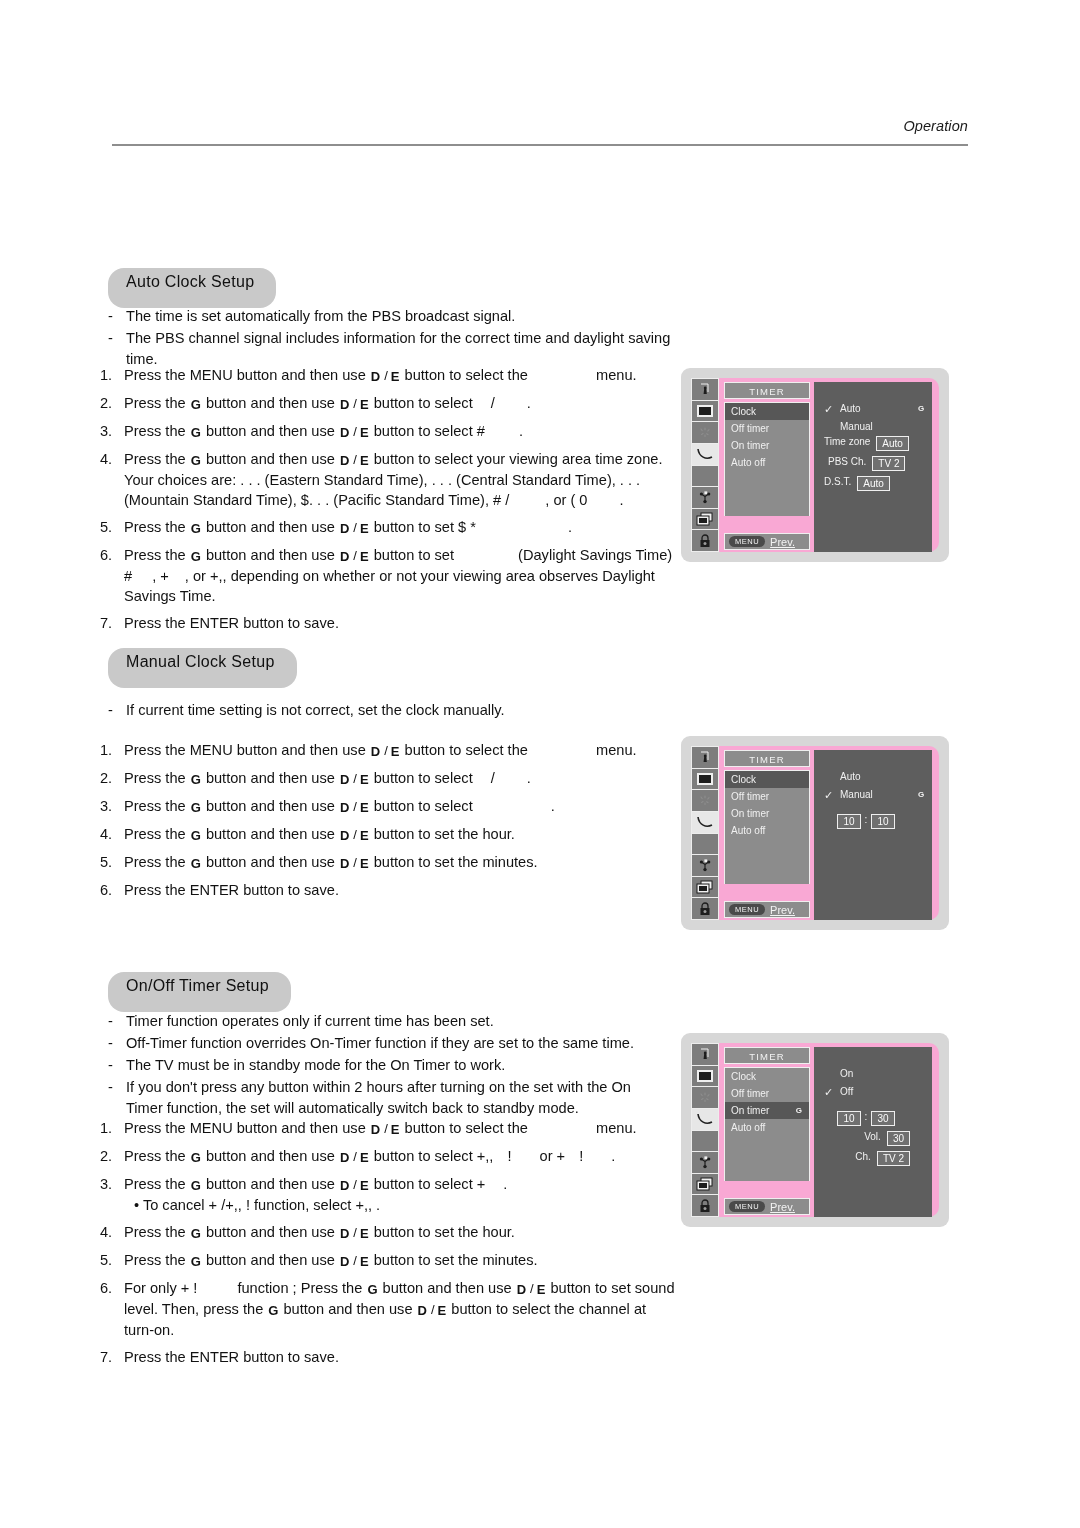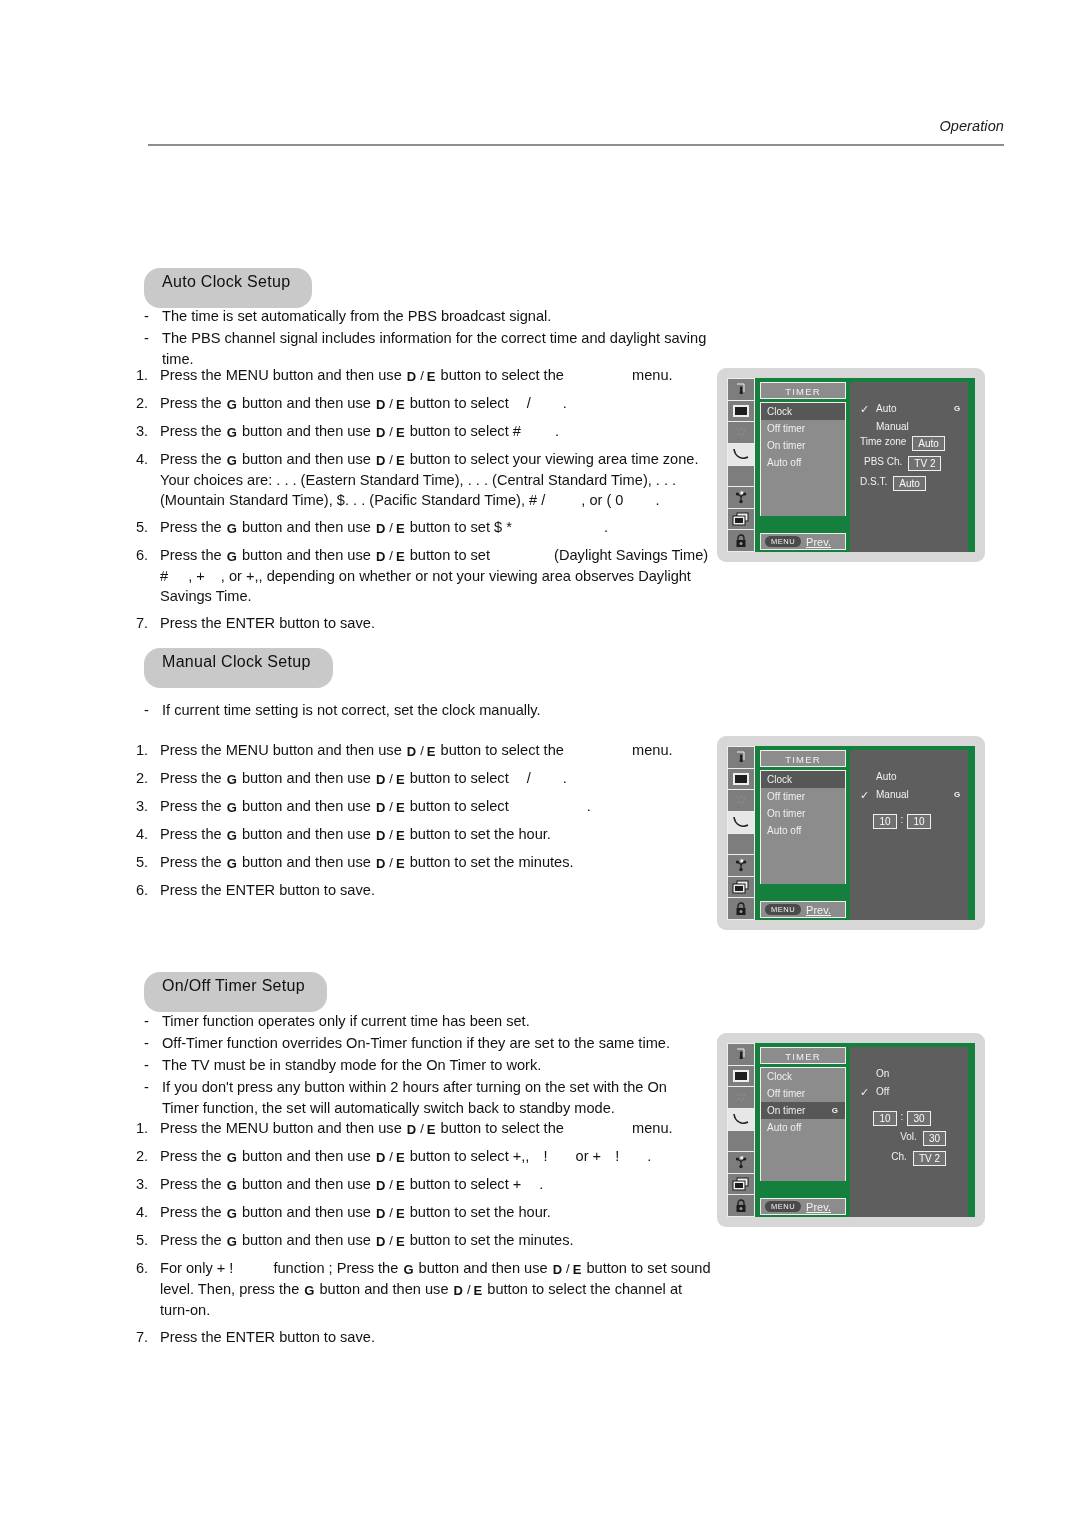--- a/index.html
+++ b/index.html
@@ -12,21 +12,20 @@
     height: 1528px;
     font-family: "Liberation Sans", sans-serif;
     color: #111111;
     position: relative;
     overflow: hidden;
   }
 
   .page {
     position: absolute;
     inset: 0;
-    margin-left: 36px;
   }
 
   
   .header {
     position: absolute;
     left: 112px;
     top: 118px;
     width: 856px;
     height: 30px;
   }
@@ -130,23 +129,24 @@
     position: absolute;
     background: #d7d7d7;
     border-radius: 9px;
     padding: 10px;
     box-sizing: border-box;
   }
   .osd {
     position: relative;
     width: 100%;
     height: 100%;
-    background: #15803d;
+    background: #f9a8d4;
     box-sizing: border-box;
     display: flex;
+    border-radius: 10px;
   }
   .osd-sidebar {
     width: 28px;
     background: #7d7d7d;
     border: 1px solid #ededed;
     box-sizing: border-box;
     display: flex;
     flex-direction: column;
   }
   .osd-ico {
@@ -543,21 +543,21 @@
   <div class="dashlist" id="notes-2" style="left:106px; top:1011px; width:560px;">
       <div class="li"><span class="dash">-</span><span>Timer function operates only if current time has been set.</span></div>
       <div class="li"><span class="dash">-</span><span>Off-Timer function overrides On-Timer function if they are set to the same time.</span></div>
       <div class="li"><span class="dash">-</span><span>The TV must be in standby mode for the On Timer to work.</span></div>
       <div class="li"><span class="dash">-</span><span>If you don't press any button within 2 hours after turning on the set with the On Timer function, the set will automatically switch back to standby mode.</span></div>
     </div>
 
   <div class="steps" id="steps-2" style="left:100px; top:1118px; width:580px;">
       <div class="step"><span class="num">1.</span><span>Press the MENU button and then use <span class="key">D</span><span class="keysep">/</span><span class="key">E</span> button to select the <span class="gap" style="width: 60px;"></span> menu.</span></div>
       <div class="step"><span class="num">2.</span><span>Press the <span class="key">G</span> button and then use <span class="key">D</span><span class="keysep">/</span><span class="key">E</span> button to select +,, <span class="gap" style="width: 10px;"></span>! <span class="gap" style="width: 24px;"></span>or + <span class="gap" style="width: 10px;"></span>! <span class="gap" style="width: 24px;"></span>.</span></div>
-      <div class="step"><span class="num">3.</span><span>Press the <span class="key">G</span> button and then use <span class="key">D</span><span class="keysep">/</span><span class="key">E</span> button to select + <span class="gap" style="width: 14px;"></span>.</span></div>
+      <div class="step"><span class="num">3.</span><span>Press the <span class="key">G</span> button and then use <span class="key">D</span><span class="keysep">/</span><span class="key">E</span> button to select + <span class="gap" style="width: 14px;"></span>.</span><div class="sub">• To cancel +   /+,,   !      function, select +,, .</div></div>
       <div class="step"><span class="num">4.</span><span>Press the <span class="key">G</span> button and then use <span class="key">D</span><span class="keysep">/</span><span class="key">E</span> button to set the hour.</span></div>
       <div class="step"><span class="num">5.</span><span>Press the <span class="key">G</span> button and then use <span class="key">D</span><span class="keysep">/</span><span class="key">E</span> button to set the minutes.</span></div>
       <div class="step"><span class="num">6.</span><span>For only  +   !<span class="gap" style="width: 40px;"></span>function ; Press the <span class="key">G</span> button and then use <span class="key">D</span><span class="keysep">/</span><span class="key">E</span> button to set sound level. Then, press the <span class="key">G</span> button and then use <span class="key">D</span><span class="keysep">/</span><span class="key">E</span> button to select the channel at turn-on.</span></div>
       <div class="step"><span class="num">7.</span><span>Press the ENTER button to save.</span></div>
     </div>
 
   <div class="osd-wrap" style="left:681px; top:1033px; width:268px; height:194px;">
     <div class="osd">
       <div class="osd-sidebar">
         <div class="osd-ico">

